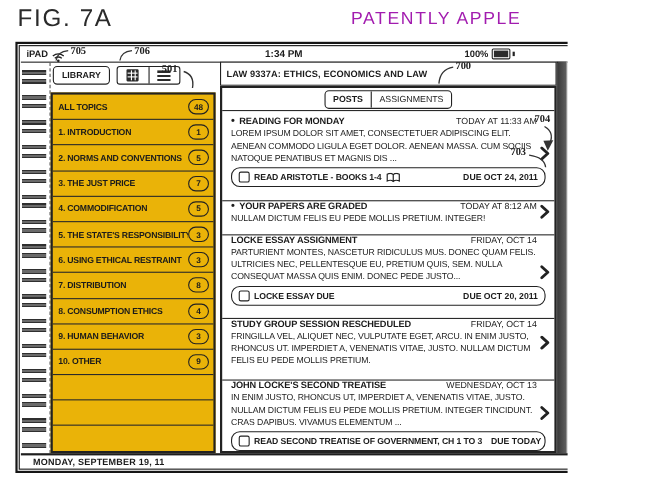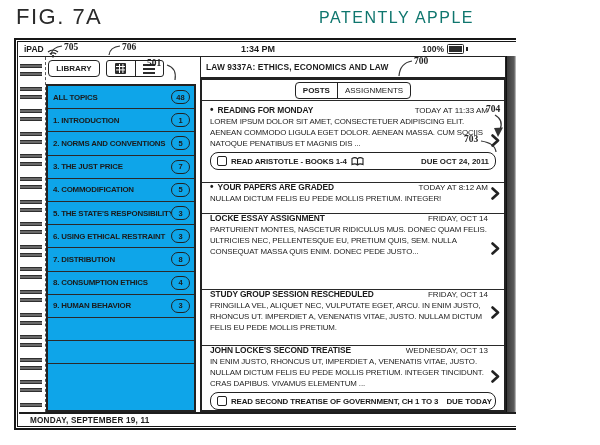--- a/index.html
+++ b/index.html
@@ -2,21 +2,21 @@
 <html><head>
 <meta charset="utf-8">
 <style>
   html,body{margin:0;padding:0;background:#fff;}
   .canvas{position:relative;width:516px;height:445px;background:#fff;overflow:hidden;
           font-family:"Liberation Sans","DejaVu Sans",sans-serif;color:#1b1b1b;}
   .abs{position:absolute;box-sizing:border-box;}
 
   
   .fig-label{left:16px;top:4px;font-size:22px;font-weight:500;letter-spacing:1.5px;color:#2a2a2a;}
-  .fig-credit{top:9px;right:42px;font-size:16px;font-weight:500;letter-spacing:1.5px;color:#0f766e;}
+  .fig-credit{top:9px;right:42px;font-size:16px;font-weight:500;letter-spacing:1.5px;color:#a21caf;}
 
   
   .device{left:14px;top:38px;width:548px;height:392px;border:2.5px solid #161616;background:#fff;}
   .device-inner{left:17px;top:41px;width:542px;height:386px;border:1.2px solid #161616;}
 
   
   .statusbar{left:19px;top:43px;width:538px;height:14px;border-bottom:1.5px solid #222;}
   .dev-name{left:24px;top:44px;font-size:8.5px;font-weight:700;}
   .wifi{left:47px;top:44px;}
   .sb-time{left:50%;top:44px;transform:translateX(-50%);font-size:9px;font-weight:700;}
@@ -49,21 +49,21 @@
   .view-toggle{left:106px;top:60px;width:58px;height:17px;border:1.6px solid #222;border-radius:3px;
            display:flex;background:#fff;}
   .vt-cell{flex:1;display:flex;align-items:center;justify-content:center;}
   .vt-cell:first-child{border-right:1.5px solid #222;}
   .grid-icon{width:11px;height:11px;background:#2b2b2b;border-radius:1px;position:relative;}
   .grid-icon:before,.grid-icon:after{content:"";position:absolute;background:#fff;}
   .grid-icon:before{left:3.3px;top:1px;width:1.2px;height:9px;box-shadow:3.4px 0 0 #fff;}
   .grid-icon:after{top:3.3px;left:1px;height:1.2px;width:9px;box-shadow:0 3.4px 0 #fff;}
   .list-icon{width:12px;height:10px;background:repeating-linear-gradient(180deg,#2b2b2b 0 2px,transparent 2px 4px);}
 
-  .topics{left:46px;top:84px;width:150px;height:328px;border:2px solid #222;background:#0ea5e9;display:flex;flex-direction:column;}
+  .topics{left:46px;top:84px;width:150px;height:328px;border:2px solid #222;background:#eab308;display:flex;flex-direction:column;}
   .topic-row{height:22.2px;flex:0 0 auto;border-bottom:1.5px solid #2a2a2a;display:flex;align-items:center;
              padding:0 4px 0 5px;}
   .topic-row:last-child{border-bottom:none;flex:1 1 auto;}
   .topic-label{font-size:7.9px;font-weight:700;letter-spacing:-0.2px;white-space:nowrap;overflow:hidden;flex:1;}
   .topic-count{flex:0 0 auto;min-width:15px;height:12px;border:1.3px solid #222;border-radius:8px;
                font-size:7.5px;font-weight:700;display:flex;align-items:center;justify-content:center;padding:0 1px;}
 
   
   .titlebar{left:200px;top:56px;width:306px;height:22px;border:1.6px solid #222;background:#fff;
             display:flex;align-items:center;padding-left:5px;}
@@ -189,20 +189,24 @@
       <span class="topic-count">8</span>
     </div>
     <div class="topic-row">
       <span class="topic-label">8. CONSUMPTION ETHICS</span>
       <span class="topic-count">4</span>
     </div>
     <div class="topic-row">
       <span class="topic-label">9. HUMAN BEHAVIOR</span>
       <span class="topic-count">3</span>
     </div>
+    <div class="topic-row">
+      <span class="topic-label">10. OTHER</span>
+      <span class="topic-count">9</span>
+    </div>
     <div class="topic-row"></div>
     <div class="topic-row"></div>
     <div class="topic-row"></div>
   </div>
 
   <div class="abs titlebar">
     <span class="course-title">LAW 9337A: ETHICS, ECONOMICS AND LAW</span>
   </div>
 
   <div class="abs posts-panel">
@@ -248,20 +252,25 @@
           </svg>
       </span>
     </div>
 
     <div class="post p3">
       <div class="post-head">
         <span class="ptitle">LOCKE ESSAY ASSIGNMENT</span>
         <span class="ptime">FRIDAY, OCT 14</span>
       </div>
       <div class="pbody">PARTURIENT MONTES, NASCETUR RIDICULUS MUS. DONEC QUAM FELIS. ULTRICIES NEC, PELLENTESQUE EU, PRETIUM QUIS, SEM. NULLA CONSEQUAT MASSA QUIS ENIM. DONEC PEDE JUSTO...</div>
+      <div class="attach">
+        <span class="cbx"></span>
+        <span class="alabel">LOCKE ESSAY DUE</span>
+        <span class="adue">DUE OCT 20, 2011</span>
+      </div>
       <span class="chev">
         <svg width="9" height="13" viewBox="0 0 9 13">
             <path d="M1.5 1.5 L7 6.5 L1.5 11.5" fill="none" stroke="#222" stroke-width="2.6" stroke-linecap="round" stroke-linejoin="round"></path>
           </svg>
       </span>
     </div>
 
     <div class="post p4">
       <div class="post-head">
         <span class="ptitle">STUDY GROUP SESSION RESCHEDULED</span>

